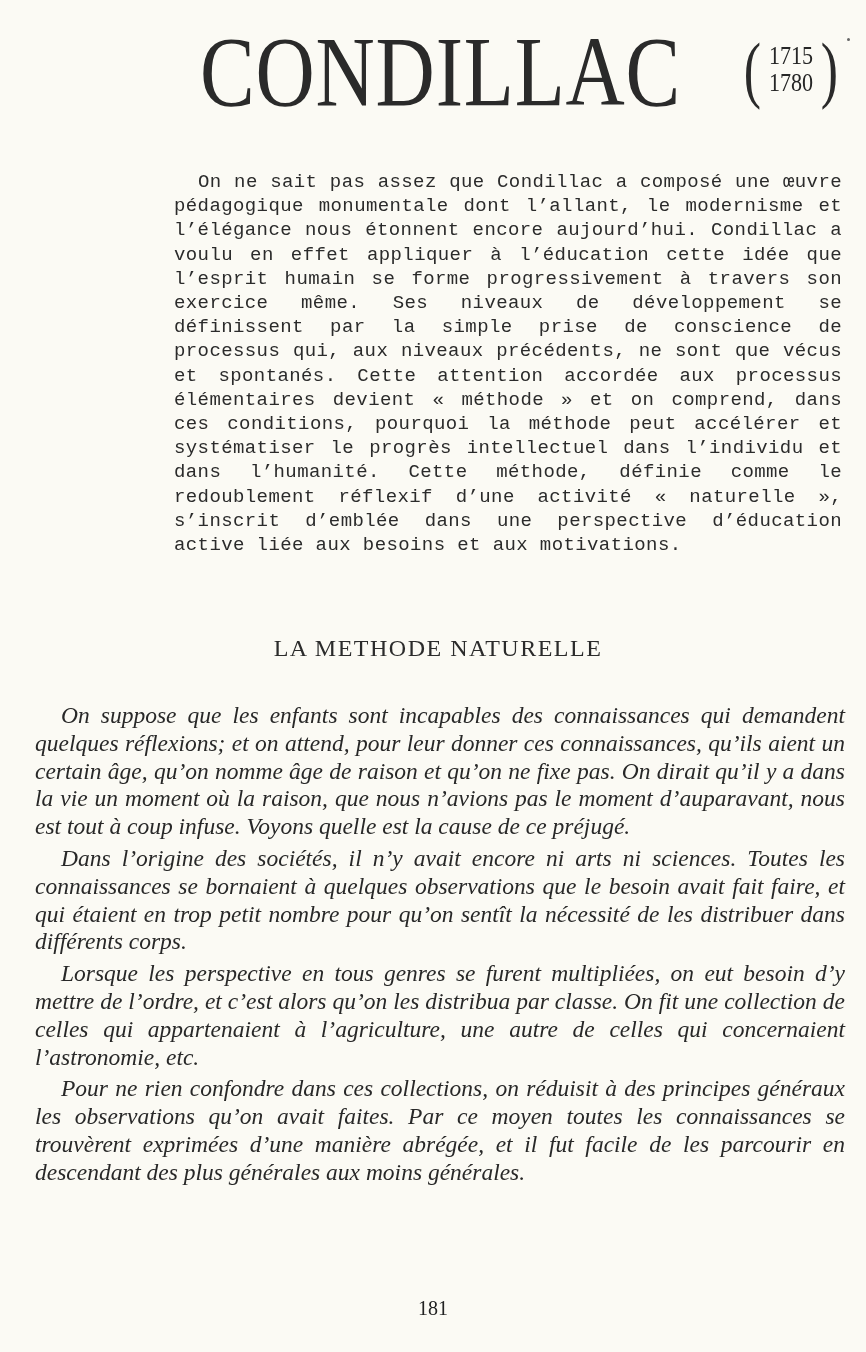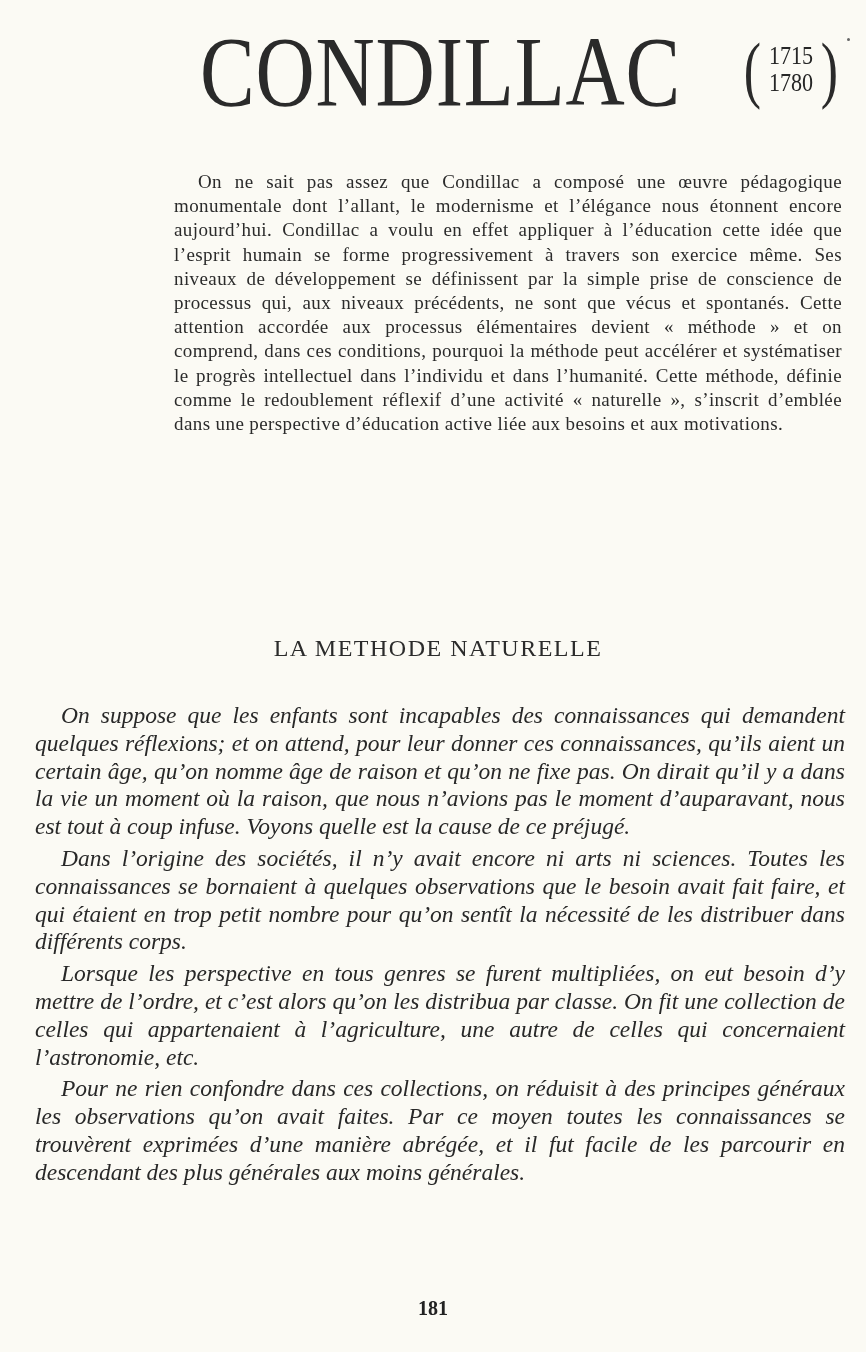--- a/index.html
+++ b/index.html
@@ -23,41 +23,41 @@
   .dates {
     position: absolute; left: 740px; top: 32px;
     display: flex; align-items: center;
   }
   .paren { font-size: 74px; line-height: 1; transform: scaleX(0.7); color: #2a2a2a; }
   .years { display: flex; flex-direction: column; font-size: 26px; line-height: 1.05; transform: scaleX(0.85); }
   .dot { position: absolute; left: 847px; top: 38px; width: 3px; height: 3px; background: #666; border-radius: 50%; }
 
   .intro {
     position: absolute; left: 174px; top: 170px; width: 668px;
-    font-family: Liberation Serif, serif;
+    font-family: Liberation Mono, monospace;
     font-size: 19px; line-height: 24.2px; letter-spacing: 0.4px;
     text-align: justify; text-indent: 24px;
     color: #2b2b2b;
   }
   .section-title {
     position: absolute; left: 0; width: 866px; top: 635px;
     text-align: center;
     font-size: 24px; letter-spacing: 1.5px; color: #2b2b2b;
     padding-left: 5px;
   }
   .body-text {
     position: absolute; left: 35px; top: 702px; width: 810px;
     font-family: "Liberation Serif", serif;
     font-size: 23.5px; line-height: 27.8px;
     text-align: justify; color: #282828;
   }
   .body-text p { margin: 0 0 4px 0; text-indent: 26px; font-style: italic; }
   .page-number {
     position: absolute; left: 0; width: 866px; top: 1297px;
-    text-align: center; font-weight: bold; font-size: 20px; color: #222;
+    text-align: center; font-weight: normal; font-size: 20px; color: #222;
   }
 </style>
 </head>
 <body>
 
 <div class="title-block">
   <div class="title">CONDILLAC</div>
 </div>
 <div class="dates">
   <span class="paren">(</span>

